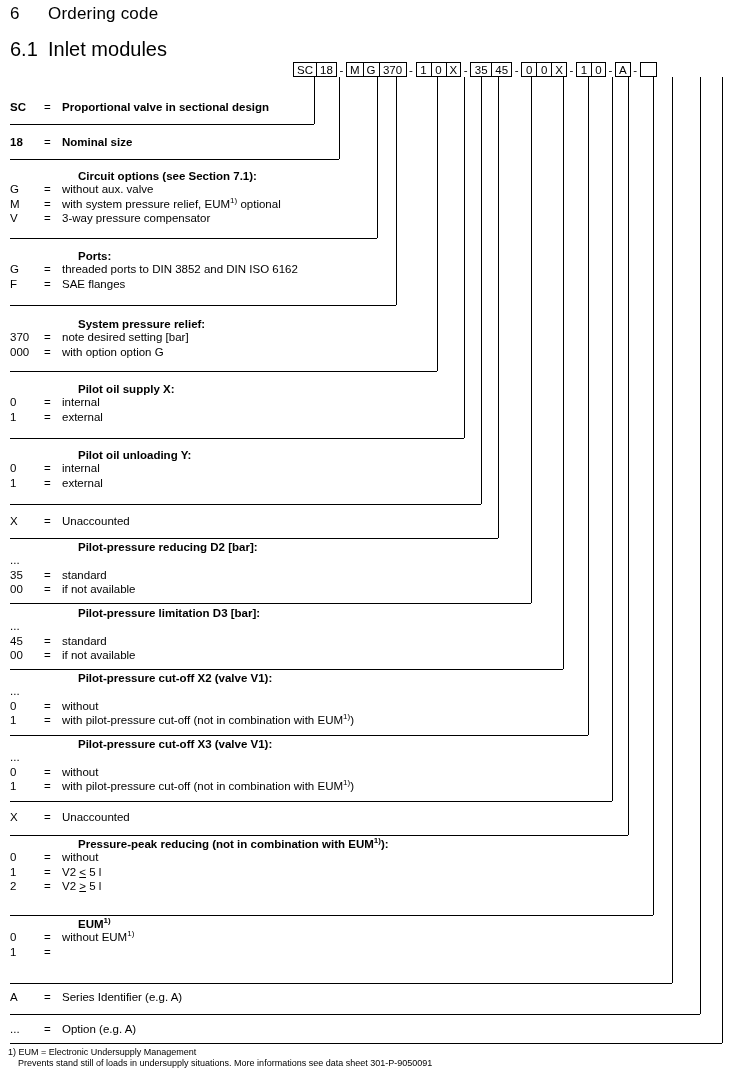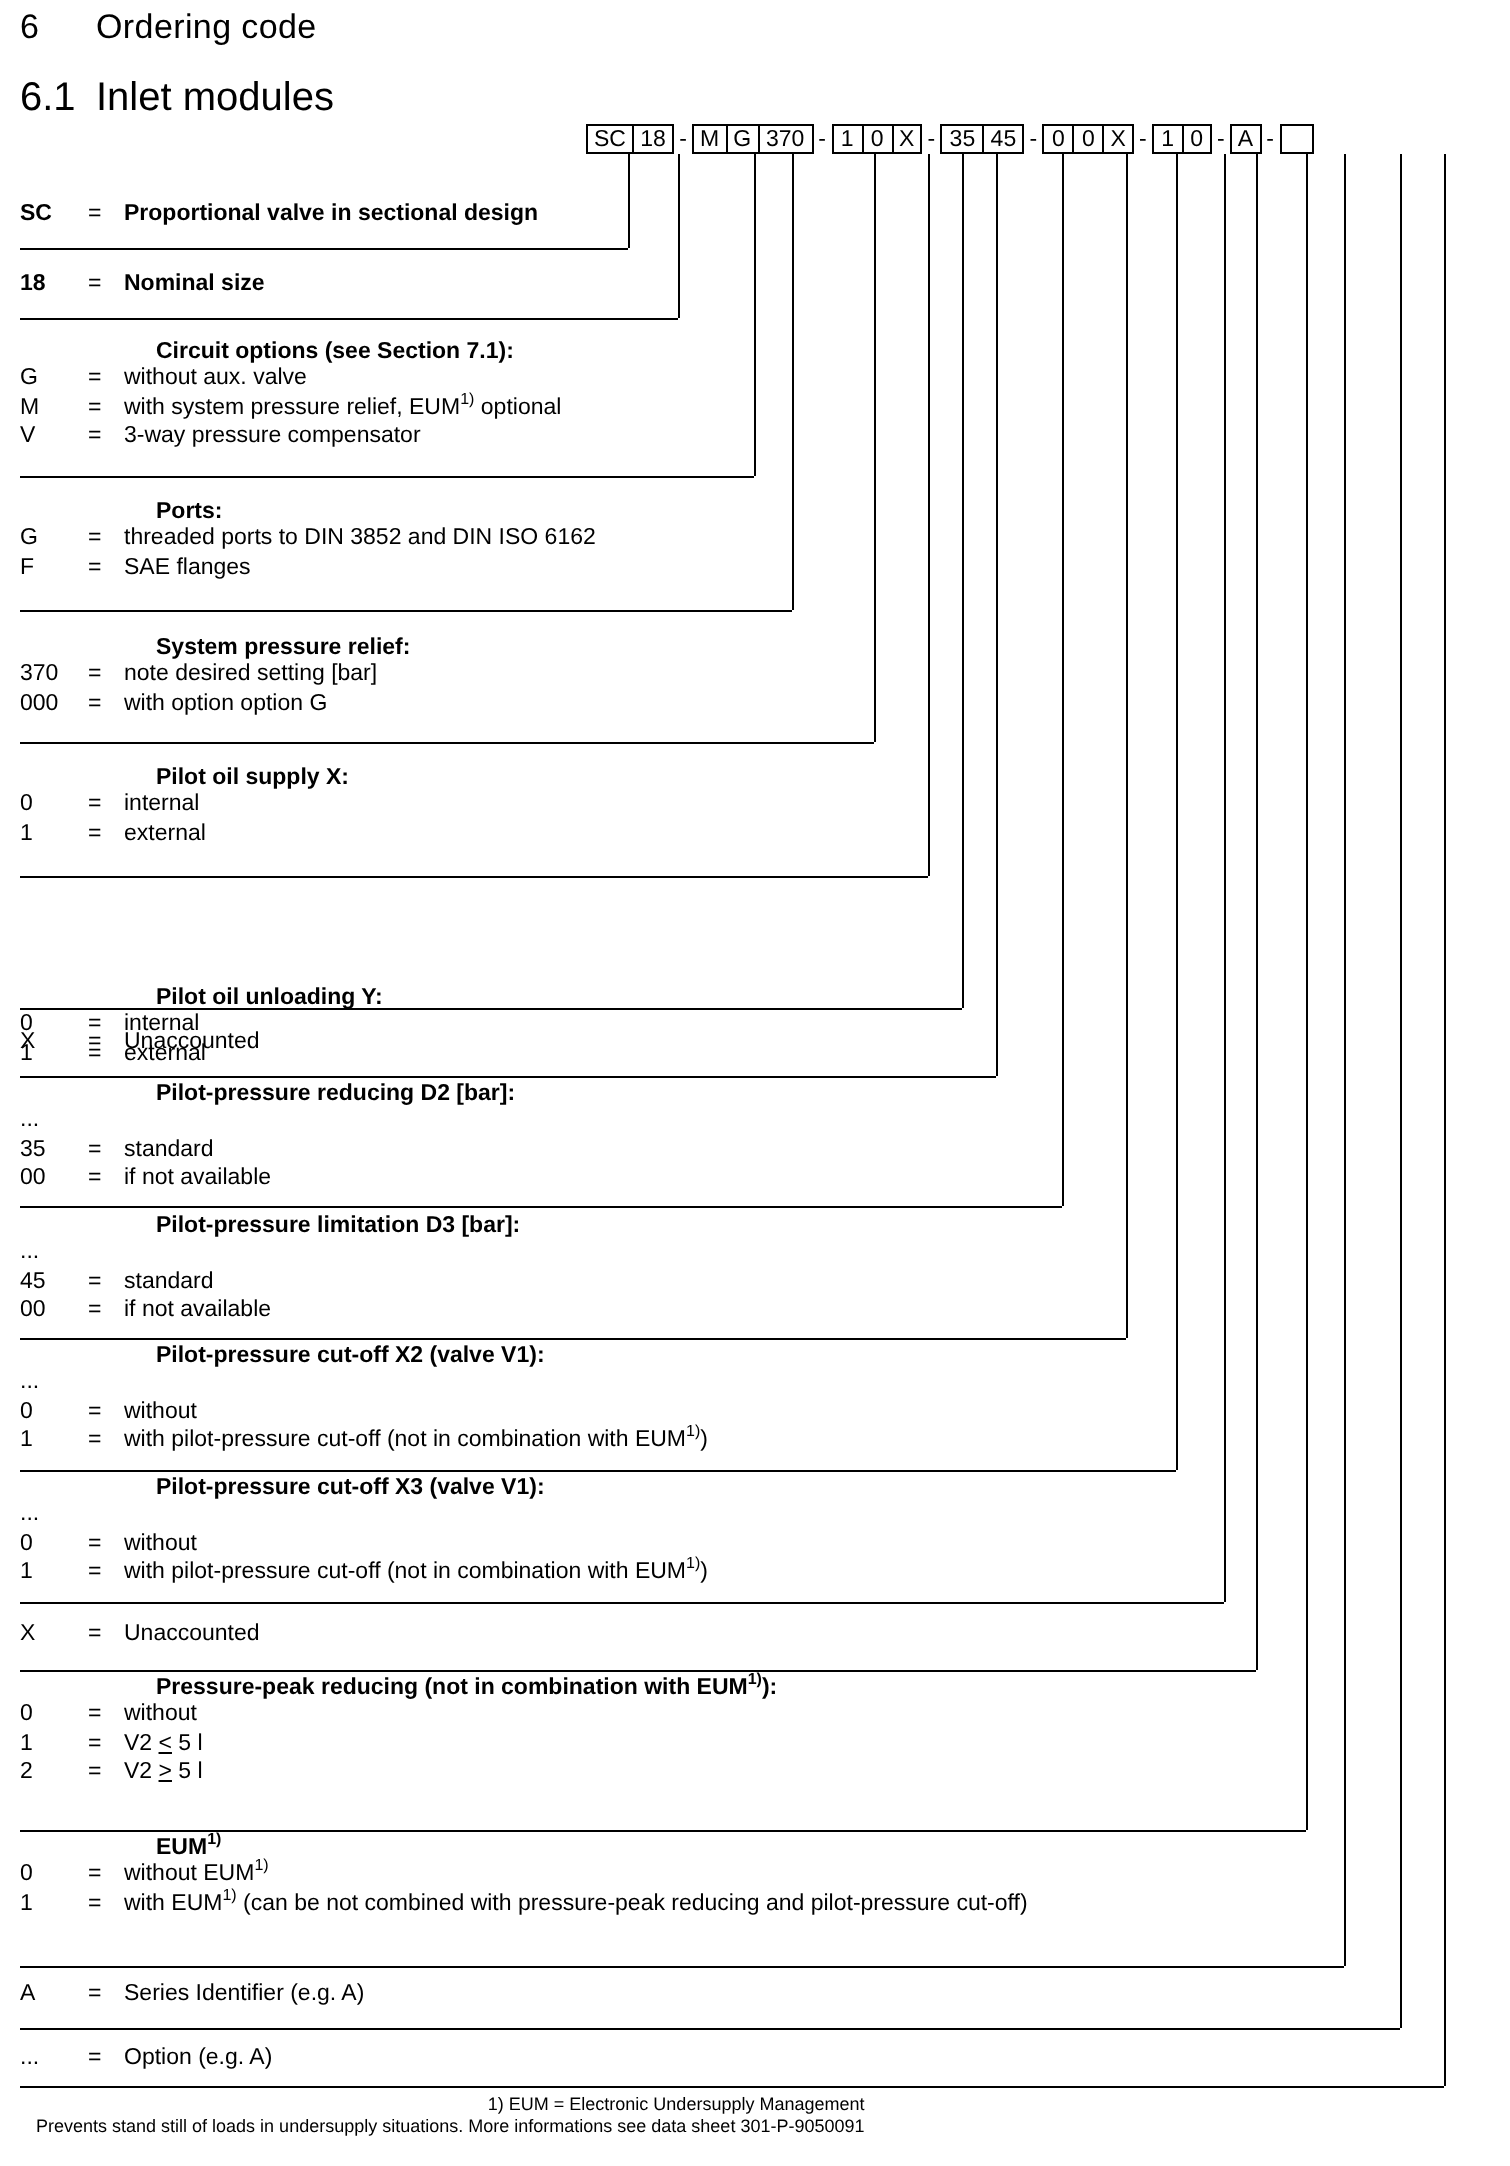--- a/index.html
+++ b/index.html
@@ -283,21 +283,21 @@
           <span class="key">0</span>
           <span class="eq">=</span>
           <span class="val">internal</span>
         </div>
         <div class="line">
           <span class="key">1</span>
           <span class="eq">=</span>
           <span class="val">external</span>
         </div>
       </div>
-      <div class="block" style="top: 449px; margin-top: 44px;">
+      <div class="block" style="top: 449px;">
         <div class="blocktitle">Pilot oil unloading Y:</div>
         <div class="line">
           <span class="key">0</span>
           <span class="eq">=</span>
           <span class="val">internal</span>
         </div>
         <div class="line">
           <span class="key">1</span>
           <span class="eq">=</span>
           <span class="val">external</span>
@@ -410,37 +410,36 @@
       <div class="block" style="top: 918px;">
         <div class="blocktitle">EUM<sup>1)</sup></div>
         <div class="line">
           <span class="key">0</span>
           <span class="eq">=</span>
           <span class="val">without EUM<sup>1)</sup></span>
         </div>
         <div class="line">
           <span class="key">1</span>
           <span class="eq">=</span>
-          <span class="val">with EUM<sup>1)</sup> (can be not combined with pressure-peak reducing and pilot-pressure cut-off)</span>
         </div>
       </div>
       <div class="block" style="top: 990px;">
         <div class="line">
           <span class="key">A</span>
           <span class="eq">=</span>
           <span class="val">Series Identifier (e.g. A)</span>
         </div>
       </div>
       <div class="block" style="top: 1022px;">
         <div class="line">
           <span class="key">...</span>
           <span class="eq">=</span>
           <span class="val">Option (e.g. A)</span>
         </div>
       </div>
     </div>
 
-  <div class="footnote" style="top:1047px;text-align:right;">
+  <div class="footnote" style="top:1047px;">
     <div>1) EUM = Electronic Undersupply Management</div>
     <div class="l2">Prevents stand still of loads in undersupply situations. More informations see data sheet 301-P-9050091</div>
   </div>
 
 </div>
 
 </body></html>

